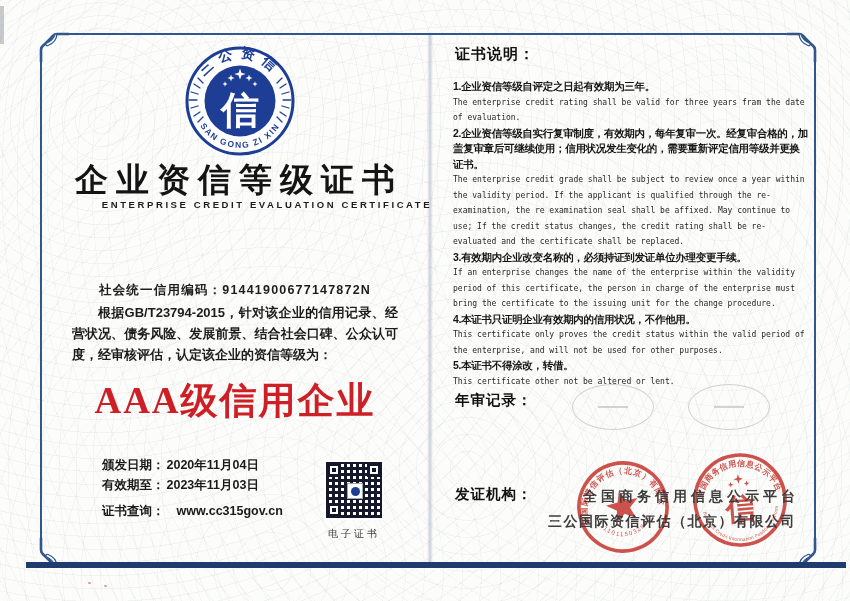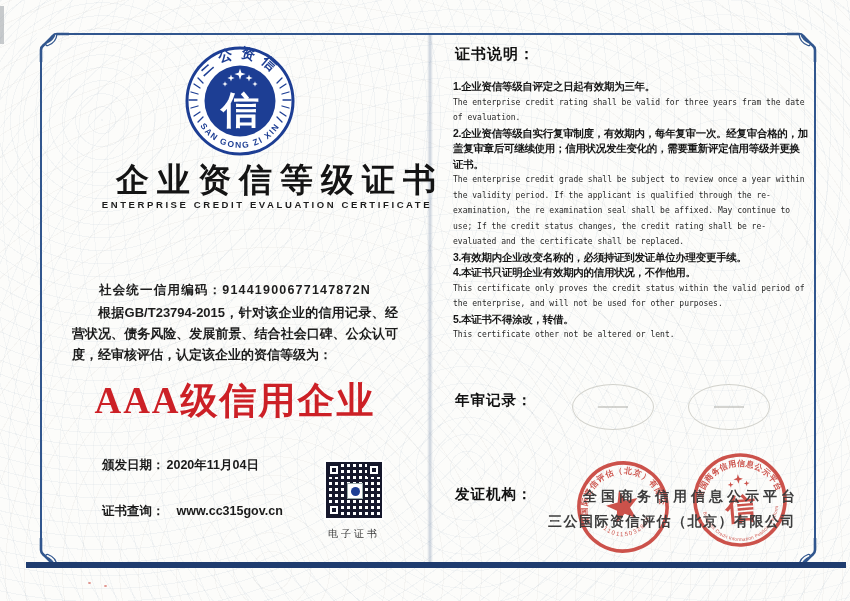--- a/index.html
+++ b/index.html
@@ -26,21 +26,21 @@
   .crease{position:absolute;left:427px;top:35px;width:6px;height:530px;
     background:linear-gradient(to right, rgba(120,140,170,0) , rgba(120,140,170,.38), rgba(120,140,170,0));}
   .scan-mark{position:absolute;left:0;top:6px;width:4px;height:38px;background:#9aa0a6;opacity:.55;}
   .speck{position:absolute;width:3px;height:2px;background:rgba(200,60,50,.55);border-radius:50%;}
 
   
   .lp{position:absolute;left:40px;top:33px;width:390px;height:535px;}
   .emblem{position:absolute;left:144px;top:12px;width:112px;height:112px;}
   .cert-title{position:absolute;left:0;top:125px;width:100%;text-align:center;
     font-family:"Liberation Serif",serif;font-weight:bold;font-size:33px;color:#141414;
-    letter-spacing:8px;text-indent:8px;white-space:nowrap;padding-left:41px;}
+    letter-spacing:8px;text-indent:8px;white-space:nowrap;}
   .cert-title-en{position:absolute;left:0;top:166px;width:100%;text-align:center;
     font-weight:bold;font-size:9.5px;color:#1c1c1c;letter-spacing:2.6px;white-space:nowrap;padding-left:32px;}
   .credit-code{position:absolute;left:0;top:186px;width:100%;text-align:center;
     font-weight:bold;font-size:12px;color:#222;letter-spacing:1px;}
   .company{position:absolute;left:0;top:208px;width:100%;text-align:center;
     font-weight:bold;font-size:22px;color:#c4282d;letter-spacing:-0.5px;white-space:nowrap;}
   .unified{position:absolute;left:0;top:249px;width:100%;text-align:center;
     font-weight:bold;font-size:12.5px;color:#1d1d1d;letter-spacing:1.2px;white-space:nowrap;}
   .statement{position:absolute;left:32px;top:269px;width:326px;
     font-weight:bold;font-size:13px;color:#1c1c1c;line-height:21px;
@@ -150,20 +150,23 @@
 
     <div class="cert-title">企业资信等级证书</div>
     <div class="cert-title-en">ENTERPRISE CREDIT EVALUATION CERTIFICATE</div>
     <div class="unified">社会统一信用编码：91441900677147872N</div>
     <div class="statement">根据GB/T23794-2015，针对该企业的信用记录、经营状况、债务风险、发展前景、结合社会口碑、公众认可度，经审核评估，认定该企业的资信等级为：</div>
     <div class="rating">AAA级信用企业</div>
 
     <div class="date-row dr1">
       <span>颁发日期：</span><span class="val">2020年11月04日</span>
     </div>
+    <div class="date-row dr2">
+      <span>有效期至：</span><span class="val">2023年11月03日</span>
+    </div>
     <div class="date-row dr3">
       <span>证书查询：</span><span class="val">www.cc315gov.cn</span>
     </div>
 
     <div class="qr">
       <div class="f f-tl"></div>
       <div class="f f-tr"></div>
       <div class="f f-bl"></div>
       <div class="qr-logo"></div>
     </div>
@@ -177,20 +180,21 @@
       <div class="item">
         <div class="zh">1.企业资信等级自评定之日起有效期为三年。</div>
         <div class="en">The enterprise credit rating shall be valid for three years fram the date of evaluation.</div>
       </div>
       <div class="item">
         <div class="zh">2.企业资信等级自实行复审制度，有效期内，每年复审一次。经复审合格的，加盖复审章后可继续使用；信用状况发生变化的，需要重新评定信用等级并更换证书。</div>
         <div class="en">The enterprise credit grade shall be subject to review once a year within the validity period. If the applicant is qualified through the re-examination, the re examination seal shall be affixed. May continue to use; If the credit status changes, the credit rating shall be re-evaluated and the certificate shall be replaced.</div>
       </div>
       <div class="item">
         <div class="zh">3.有效期内企业改变名称的，必须持证到发证单位办理变更手续。</div>
+        <div class="en">If an enterprise changes the name of the enterprise within the validity period of this certificate, the person in charge of the enterprise must bring the certificate to the issuing unit for the change procedure.</div>
       </div>
       <div class="item">
         <div class="zh">4.本证书只证明企业有效期内的信用状况，不作他用。</div>
         <div class="en">This certificate only proves the credit status within the valid period of the enterprise, and will not be used for other purposes.</div>
       </div>
       <div class="item">
         <div class="zh">5.本证书不得涂改，转借。</div>
         <div class="en">This certificate other not be altered or lent.</div>
       </div>
     </div>

